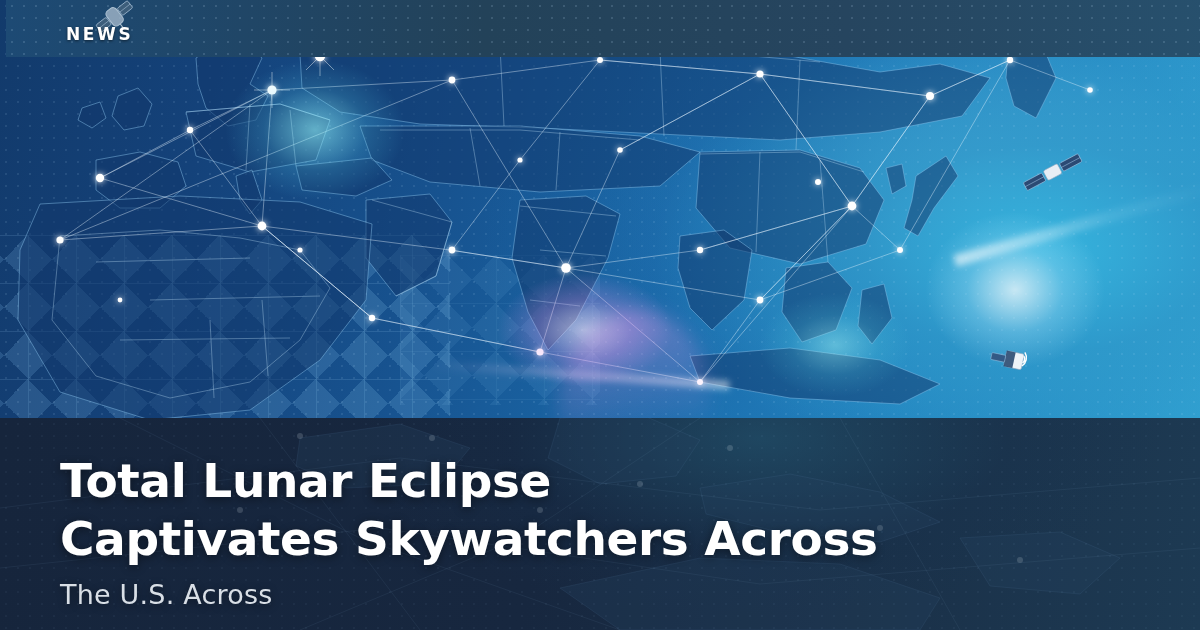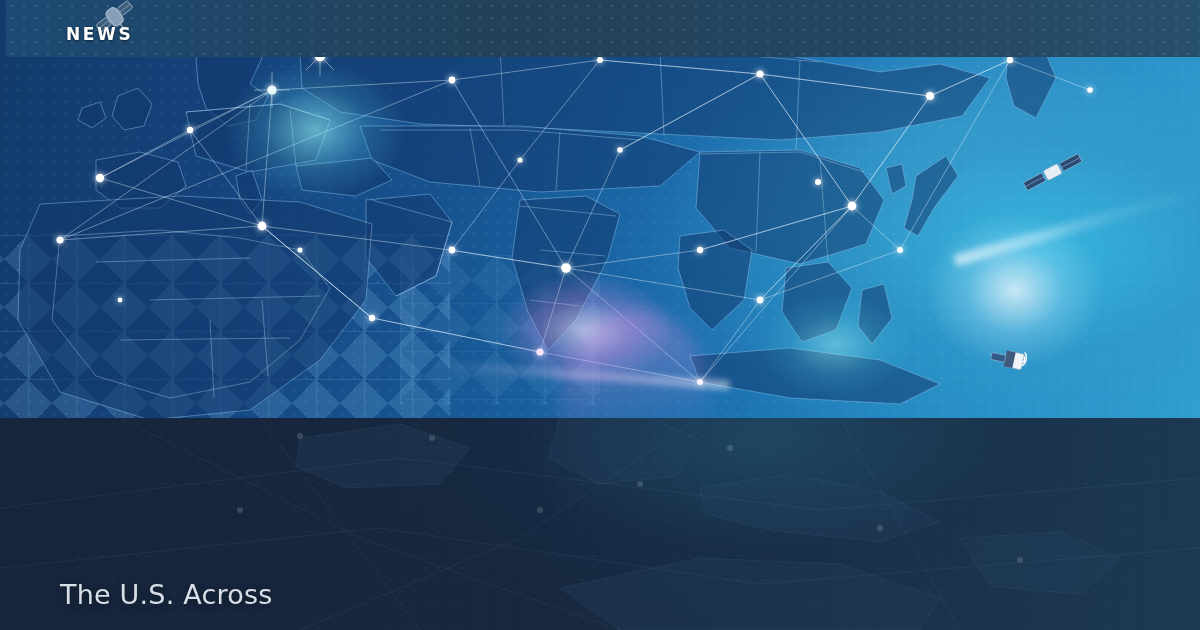--- a/index.html
+++ b/index.html
@@ -321,16 +321,18 @@
           <circle cx="730" cy="30" r="3"></circle>
         <circle cx="880" cy="110" r="3"></circle>
           <circle cx="240" cy="92" r="3"></circle>
         <circle cx="1020" cy="142" r="3"></circle>
           <circle cx="640" cy="66" r="3"></circle>
       </g>
     </svg>
     <div class="panel-dots"></div>
   </div>
 
+  <div class="headline">Total Lunar Eclipse
+Captivates Skywatchers Across</div>
 
   <div class="subhead">The U.S. Across</div>
 
 </div>
 
 </body></html>

